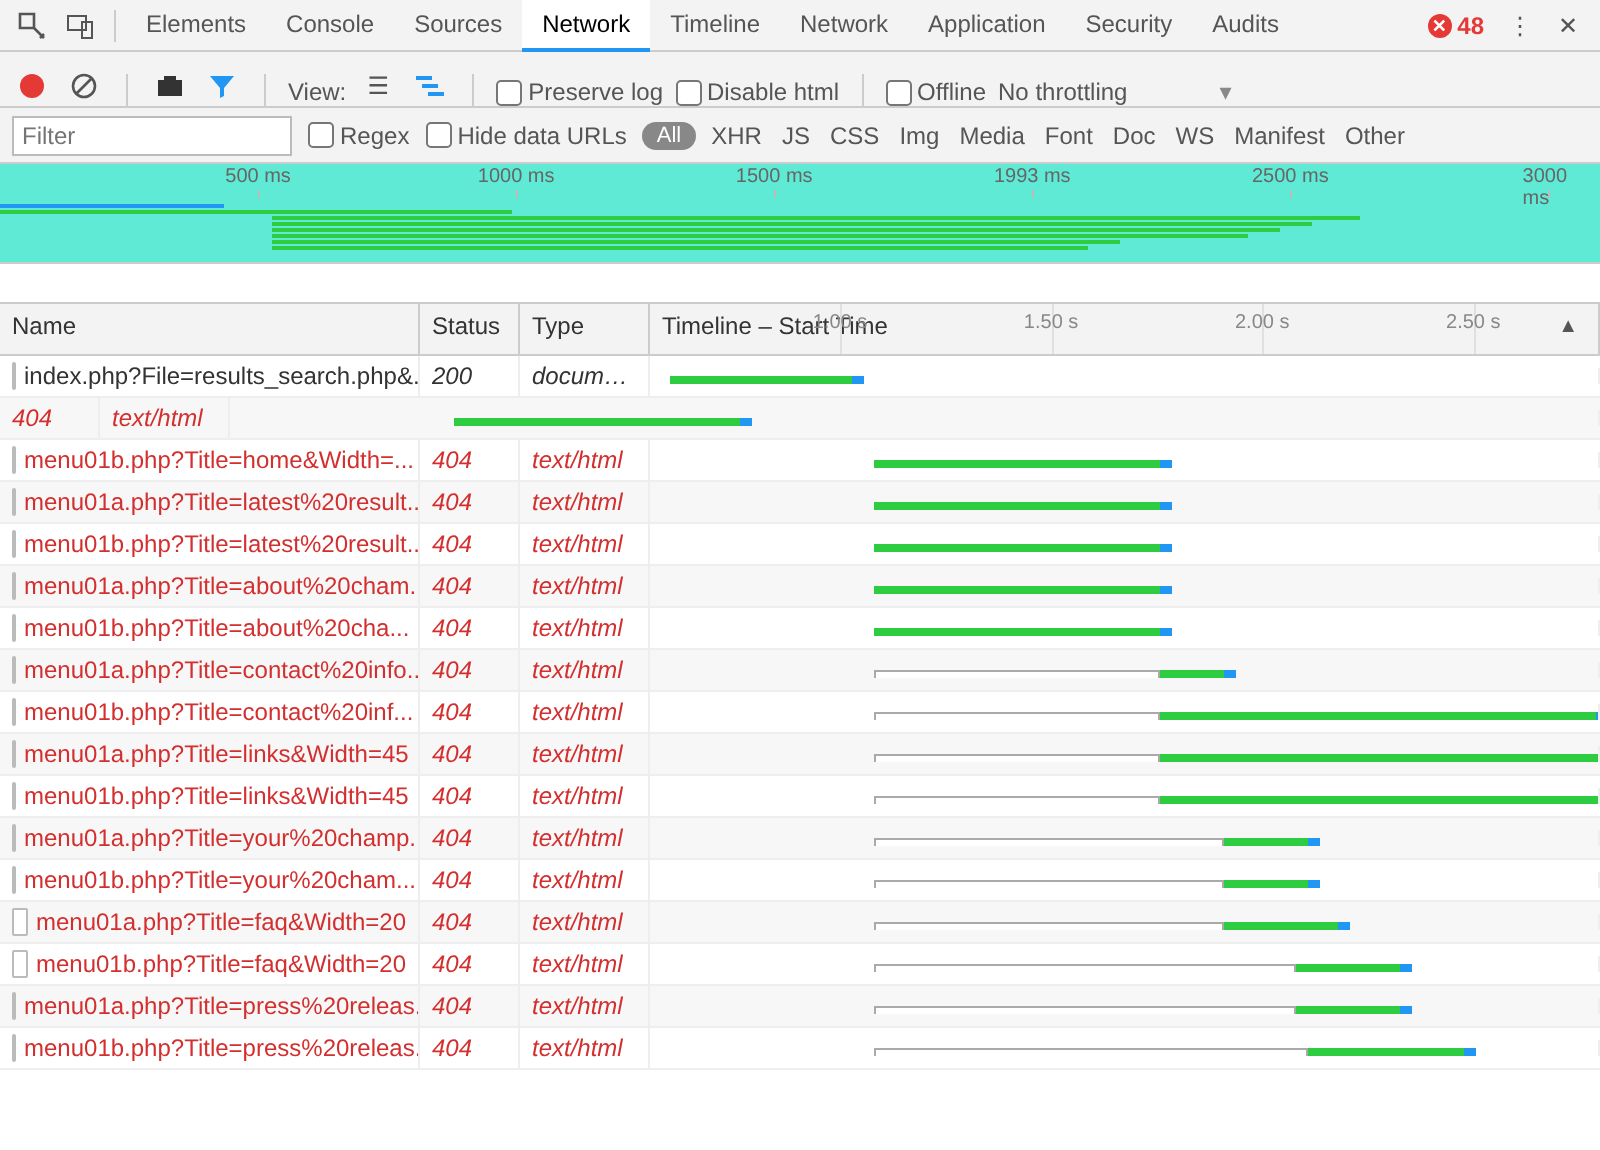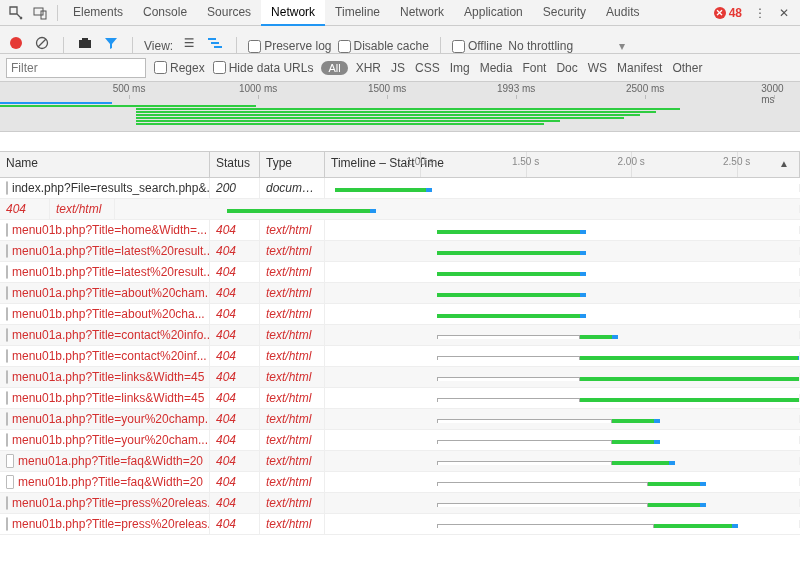--- a/index.html
+++ b/index.html
@@ -14,21 +14,21 @@
   .sep { width:1px; height:16px; background:#ccc; margin:0 5px;}
   .row2 { display:flex; align-items:flex-end; height:28px; border-bottom:1px solid #ccc; padding:0 6px; gap:6px; background:#f3f3f3;}
   .rec { width:12px; height:12px; border-radius:50%; background:#e53935; }
   .ic { width:20px; height:20px; display:flex; align-items:center; justify-content:center; cursor:pointer; color:#555;}
   .ck { display:flex; align-items:center; gap:3px; color:#555; }
   .ck input { margin:0;}
   .row3 { display:flex; align-items:center; height:28px; border-bottom:1px solid #ccc; padding:0 6px; gap:8px; background:#f3f3f3;}
   .filter-in { width:140px; height:20px; border:1px solid #bbb; padding:0 4px; font-size:12px;}
   .pill { background:#888; color:#fff; border-radius:9px; padding:1px 7px; font-size:11px;}
   .ft { color:#555; cursor:pointer; }
-  .overview { height:50px; border-bottom:1px solid #ccc; position:relative; background:#e5e5e5;}
+  .overview { height:50px; border-bottom:1px solid #ccc; position:relative; background:#5eead4;}
   .ov-ticks { position:relative; height:16px; font-size:10px; color:#666;}
   .ov-ticks span { position:absolute; top:1px; transform:translateX(-50%);}
   .ov-ticks .tk { position:absolute; top:13px; width:1px; height:4px; background:#bbb;}
   .ov-bars { position:absolute; top:20px; left:0; right:0;}
   .ovbar { position:absolute; height:2px; background:#1db954;}
   .grid { display:flex; border-bottom:1px solid #ccc;}
   .grid.header { height:26px; background:#f3f3f3; font-weight:normal; color:#333; position:relative;}
   .col { border-right:1px solid #ccc; padding:4px 6px; overflow:hidden; white-space:nowrap; text-overflow:ellipsis;}
   .c-name{ width:210px;} .c-status{width:50px;} .c-type{width:65px;} .c-tl{flex:1; position:relative;}
   .req { display:flex; height:21px; border-bottom:1px solid #eee; align-items:center;}
@@ -114,21 +114,21 @@
         <rect x="6" y="9" width="8" height="2" fill="#2196f3"></rect>
       </svg>
     </div>
   <div class="sep"></div>
   <label class="ck">
       <input type="checkbox" style="">
       <span>Preserve log</span>
     </label>
   <label class="ck">
       <input type="checkbox" style="">
-      <span>Disable cache</span>
+      <span>Disable html</span>
     </label>
   <div class="sep"></div>
   <label class="ck">
       <input type="checkbox" style="">
       <span>Offline</span>
     </label>
   <span style="color:#555">No throttling</span>
   <span style="color:#888; margin-left:40px">▾</span>
 </div>
 

